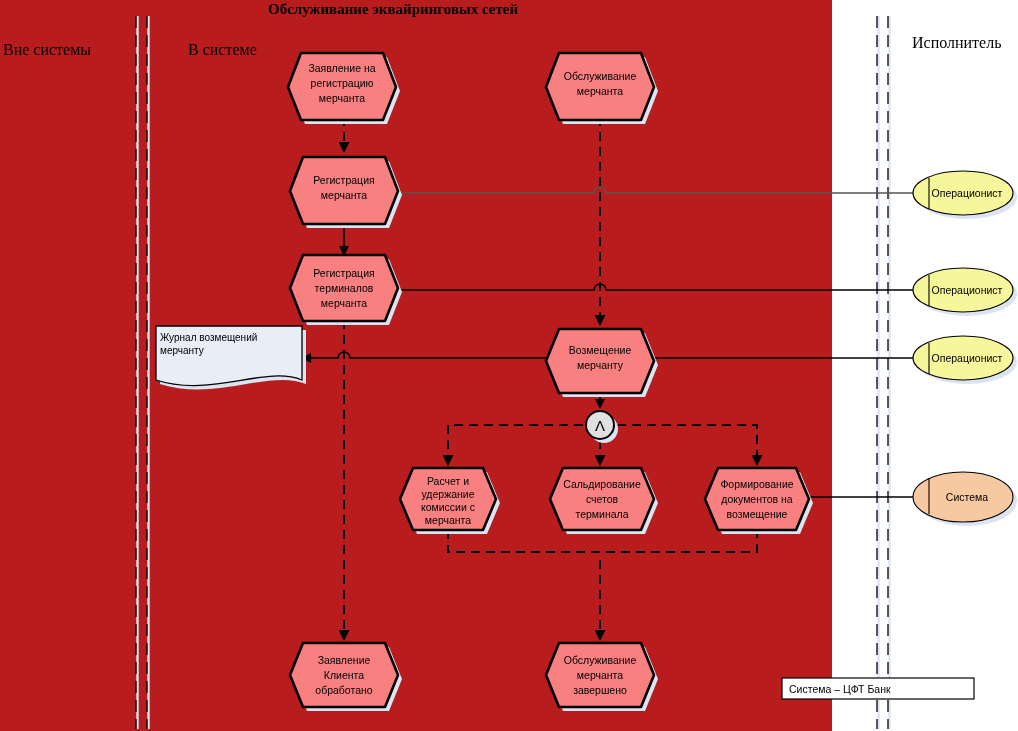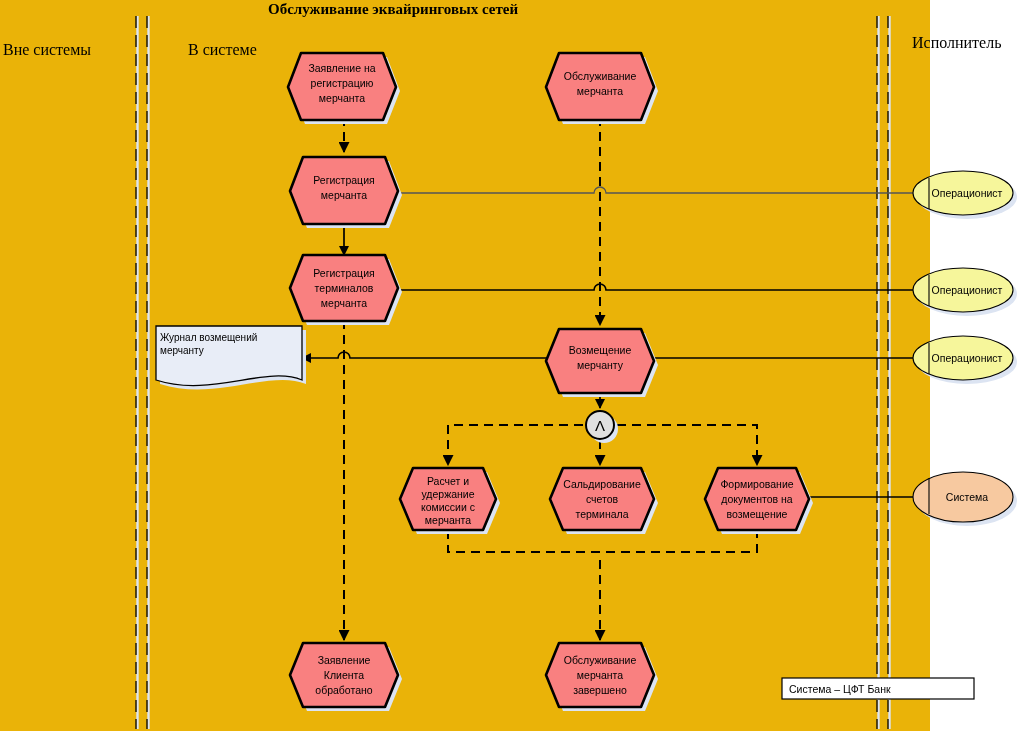--- a/index.html
+++ b/index.html
@@ -8,23 +8,23 @@
     background: #ffffff;
   }
   body {
     font-family: "Liberation Sans", sans-serif;
     width: 1018px;
     height: 731px;
     overflow: hidden;
   }
   #diagram-root {
     position: relative;
-    width: 930px;
+    width: 832px;
     height: 731px;
-    background: #eab308;
+    background: #b91c1c;
   }
   svg#flowchart {
     display: block;
     width: 1018px;
     height: 731px;
   }
   .title-text {
     font-family: "Liberation Serif", serif;
     font-weight: bold;
     font-size: 15px;

